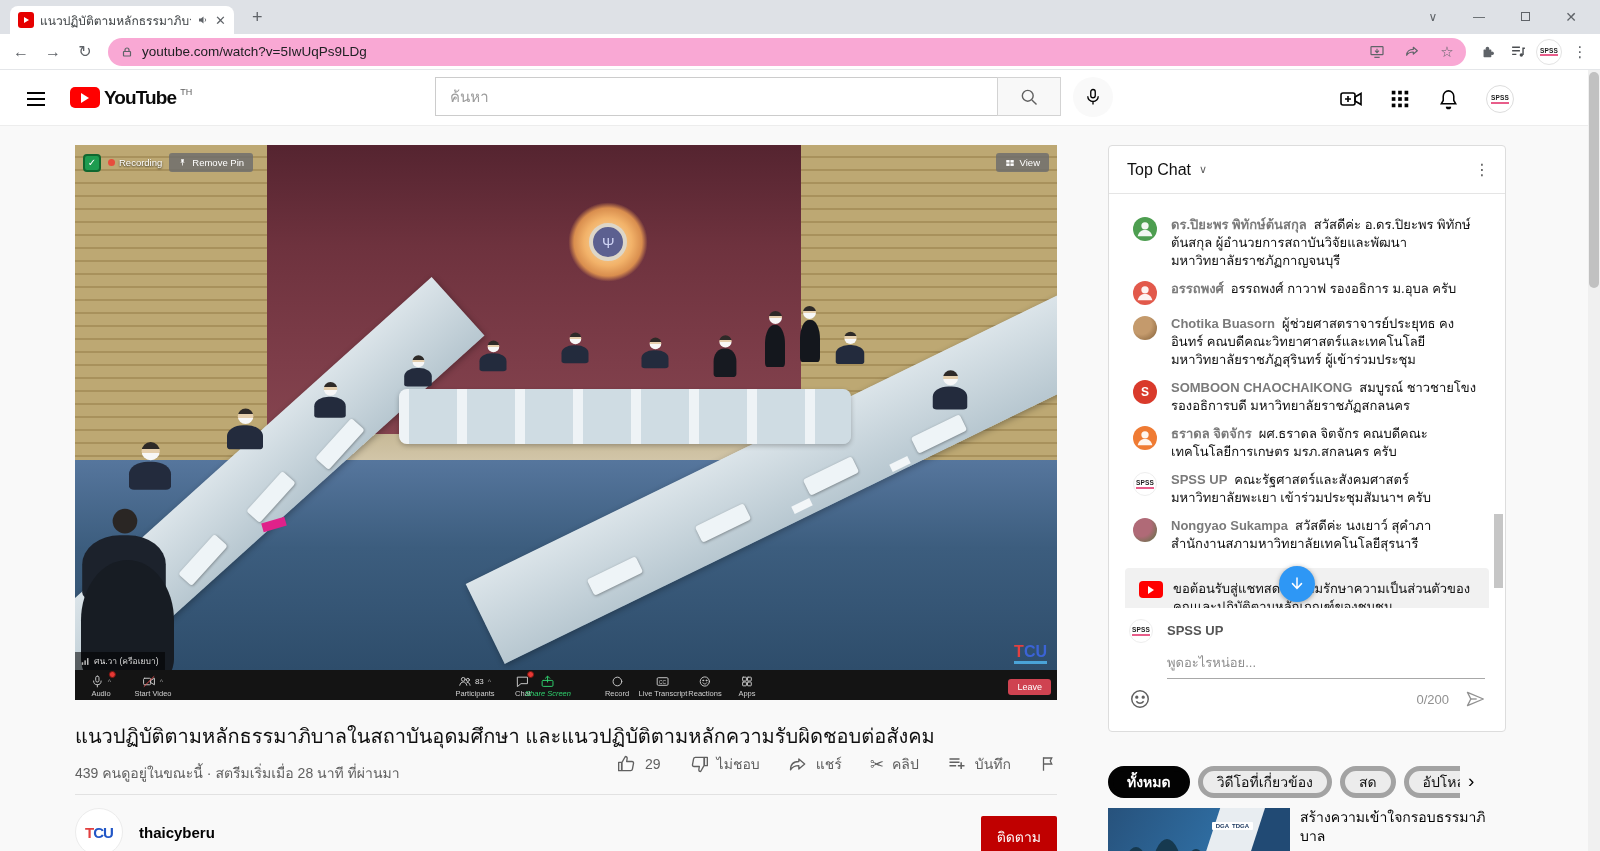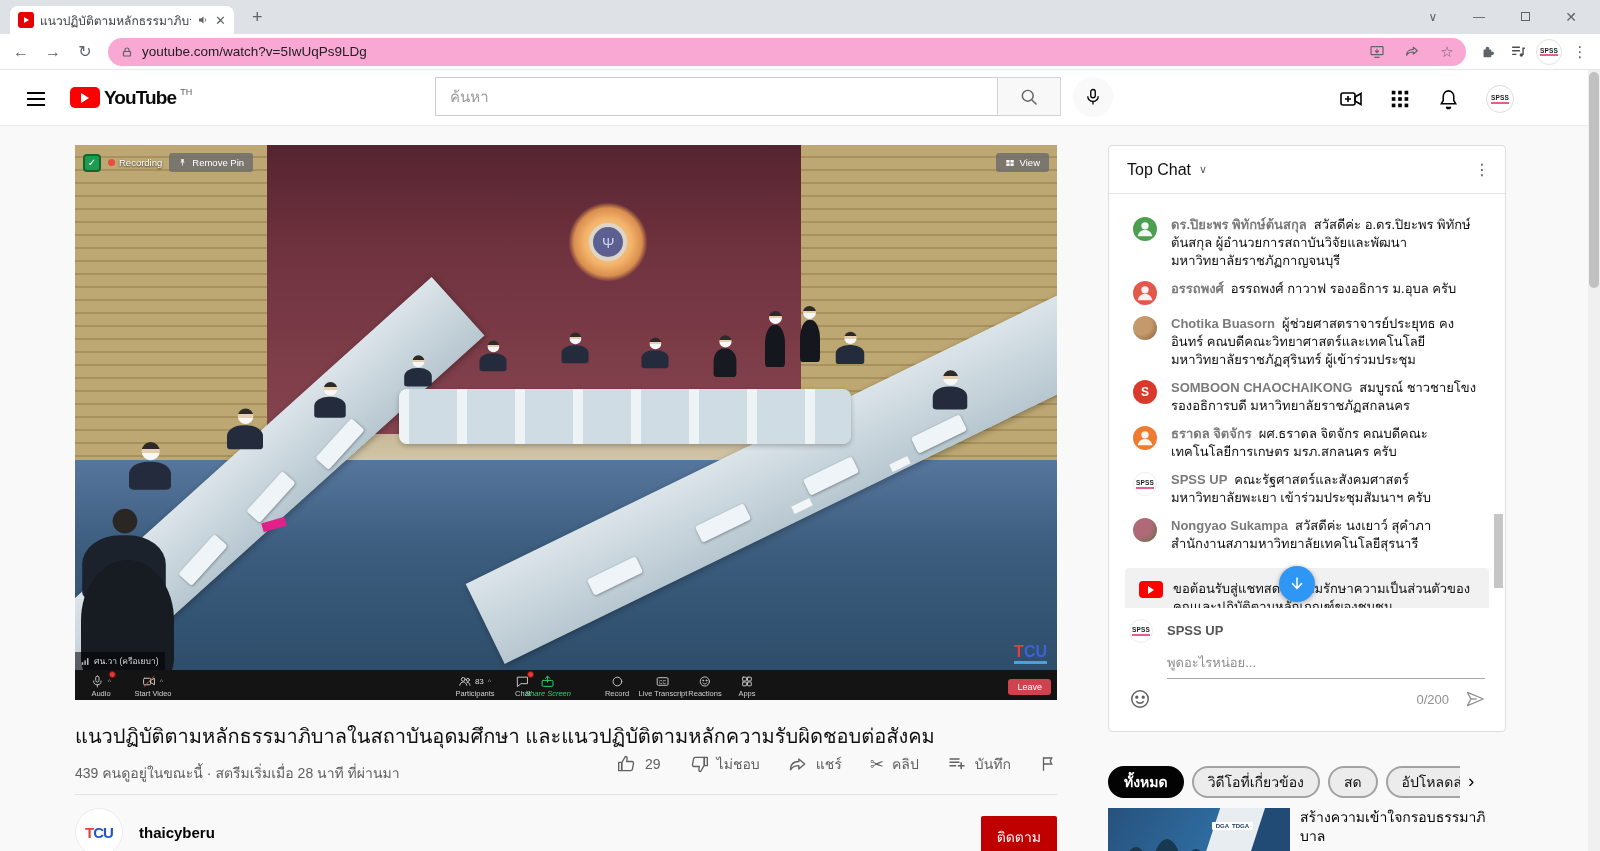--- a/index.html
+++ b/index.html
@@ -138,21 +138,21 @@
 .ci-row1{display:flex;align-items:center;gap:14px}
 .ci-name{font-size:13px;font-weight:bold;color:#555}
 .ci-line{margin:9px 0 0 38px;border-bottom:1px solid #a8a8a8;padding-bottom:5px;font-size:13px;color:#8f8f8f}
 .ci-row3{display:flex;align-items:center;margin-top:9px}
 .ci-counter{margin-left:auto;font-size:13px;color:#909090;margin-right:16px}
 .chat-footer{position:absolute;left:0;right:0;bottom:0;height:35px;border-top:1px solid #e5e5e5;display:grid;
   place-items:center;font-size:13px;color:#606060;background:#fff;border-radius:0 0 4px 4px}
 
 .chips{position:absolute;left:1108px;top:640px;width:352px;display:flex;gap:8px;align-items:center;overflow:hidden}
 .chip{flex:none;height:32px;display:flex;align-items:center;padding:0 14px;border-radius:16px;font-size:14px;
-  background:rgba(0,0,0,.05);border:2px solid #a3a3a3;color:#0f0f0f;white-space:nowrap}
+  background:rgba(0,0,0,.05);border:5px solid #a3a3a3;color:#0f0f0f;white-space:nowrap}
 .chip.sel{background:#030303;color:#fff;border-color:#030303;font-weight:bold}
 .chips-arrow{position:absolute;left:1468px;top:644px;font-size:19px;color:#030303}
 .related{position:absolute;left:1108px;top:682px;display:flex;gap:10px}
 .rel-thumb{width:182px;height:102px;position:relative;background:linear-gradient(120deg,#27527c 0,#2f6ea3 55%,#1b3f63 100%);
   overflow:hidden;flex:none}
 .rel-band{position:absolute;left:56%;top:-12%;width:26%;height:85%;background:#e8edf1;transform:skewX(-18deg)}
 .rel-band2{position:absolute;left:80%;top:-12%;width:30%;height:90%;background:#214a74;transform:skewX(-18deg)}
 .rel-badges{position:absolute;left:57%;top:14%;display:flex;gap:3px;background:#fff;padding:1px 4px;border-radius:1px}
 .rel-badges span{font-size:6px;font-weight:bold;color:#15325a}
 .rel-p{position:absolute;background:#16394f;border-radius:50% 50% 20% 20%}

